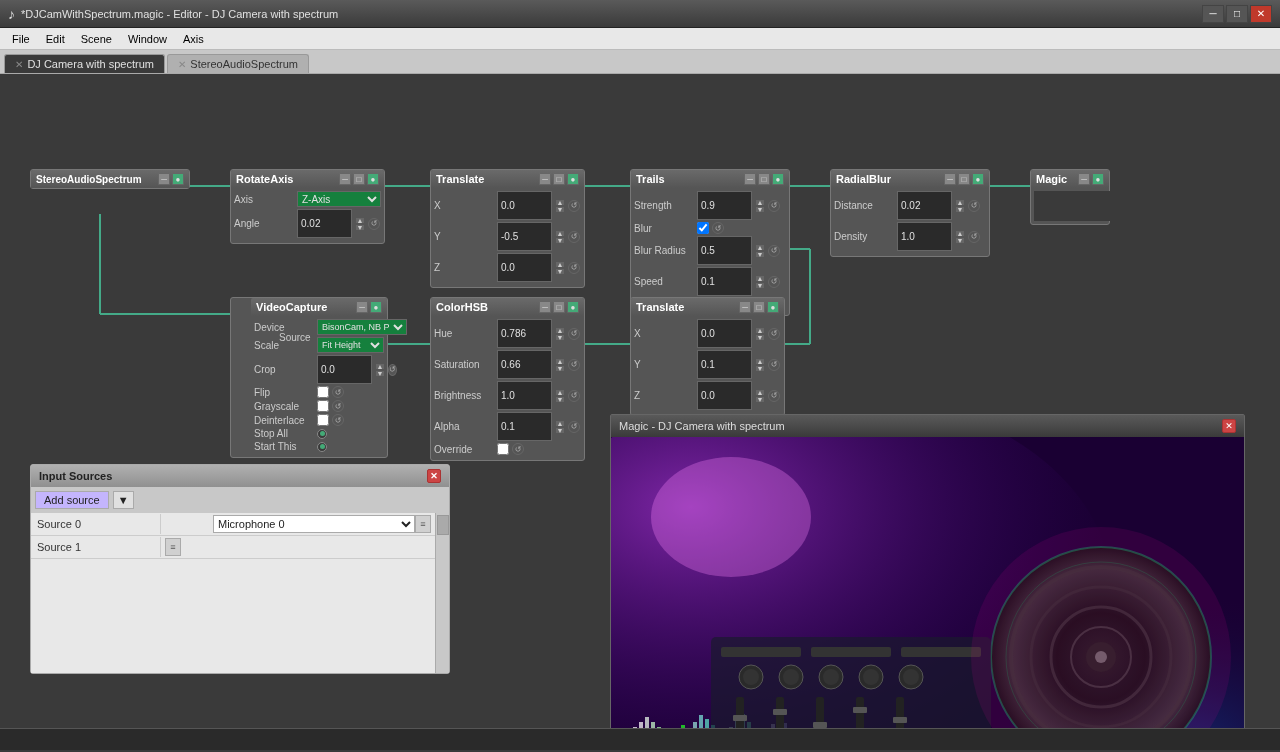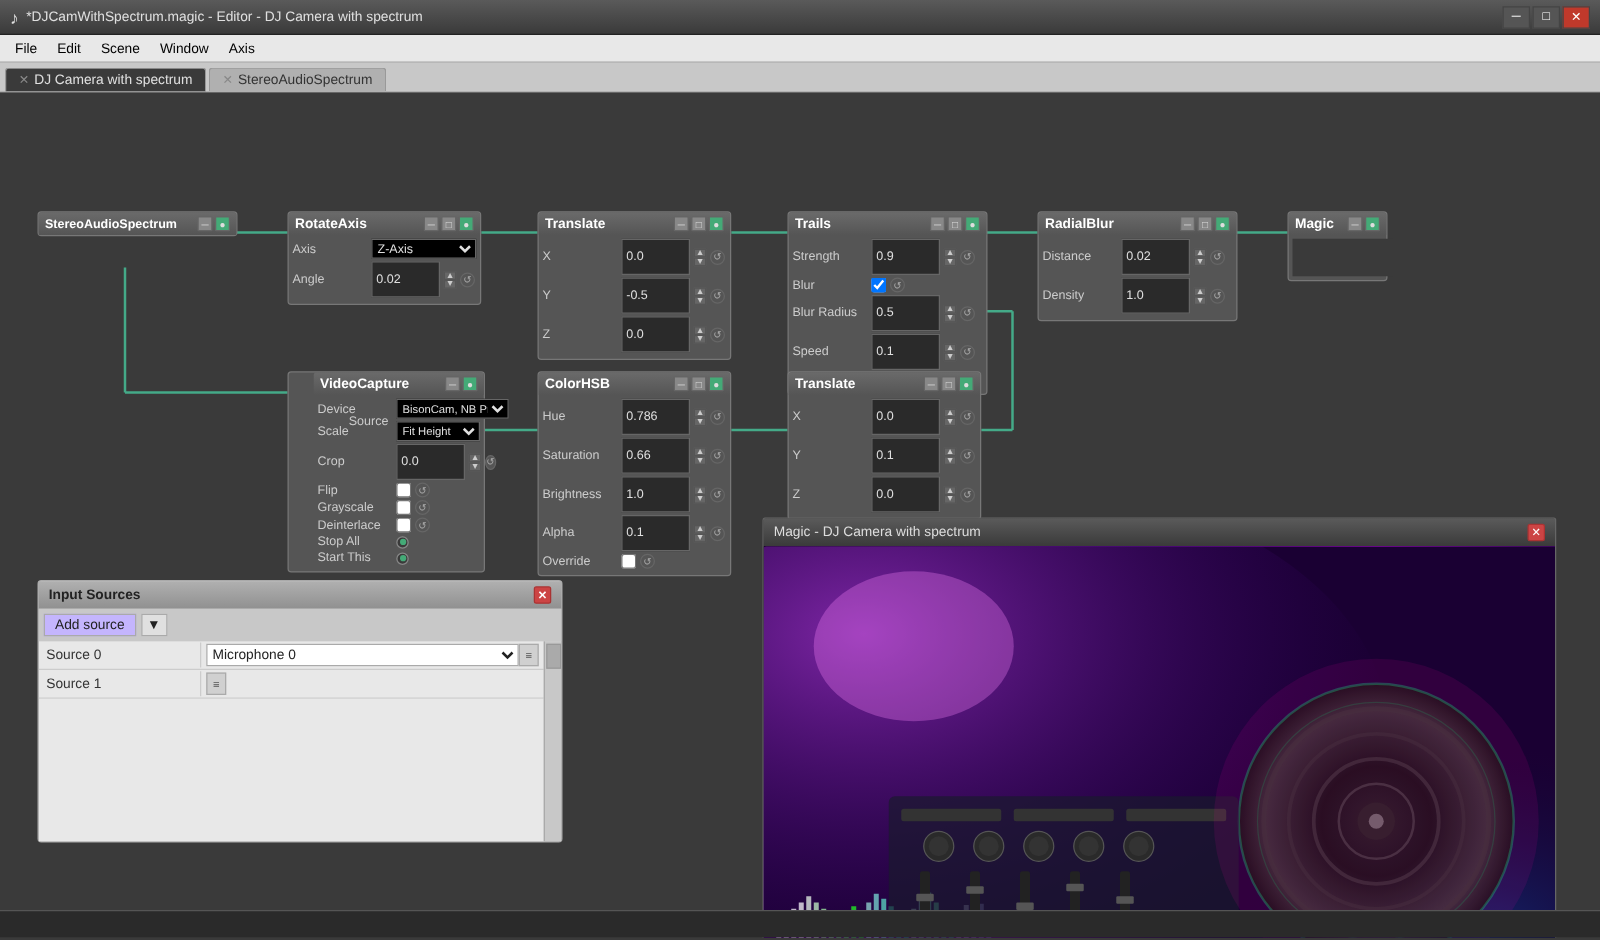--- a/index.html
+++ b/index.html
@@ -160,21 +160,21 @@
     .node-input {
       background: #2a2a2a;
       border: 1px solid #666;
       color: #e0e0e0;
       font-size: 10px;
       padding: 1px 3px;
       width: 55px;
       height: 29px;
     }
     .node-select {
-      background: #000000;
+      background: #15803d;
       border: 1px solid #666;
       color: #e0e0e0;
       font-size: 10px;
       height: 16px;
       width: 100px;
     }
     .node-checkbox {
       width: 12px;
       height: 12px;
     }
@@ -293,20 +293,21 @@
       display: flex;
       align-items: center;
     }
     .source-select {
       flex: 1;
       height: 18px;
       font-size: 11px;
       background: #fff;
       border: 1px solid #aaa;
       color: #222;
+      margin-left: 48px;
     }
     .source-menu-btn {
       width: 16px;
       height: 18px;
       background: #d0d0d0;
       border: 1px solid #aaa;
       font-size: 9px;
       cursor: pointer;
       display: flex;
       align-items: center;

